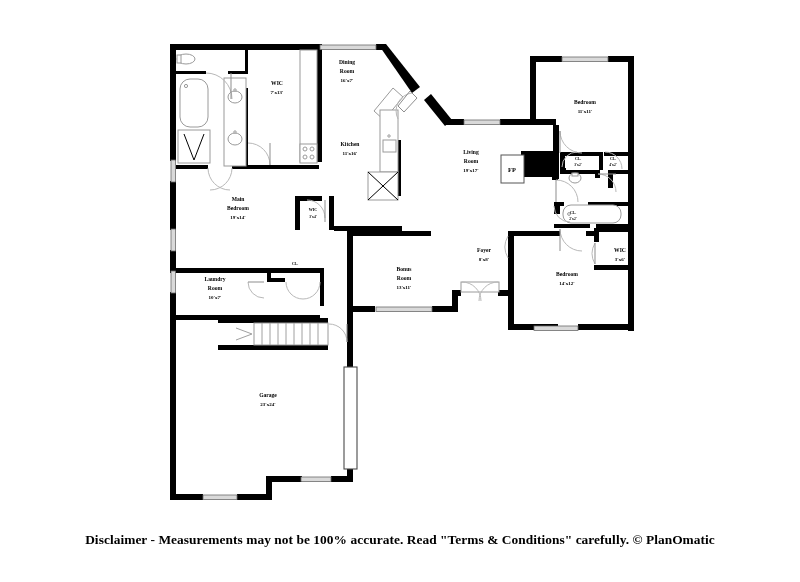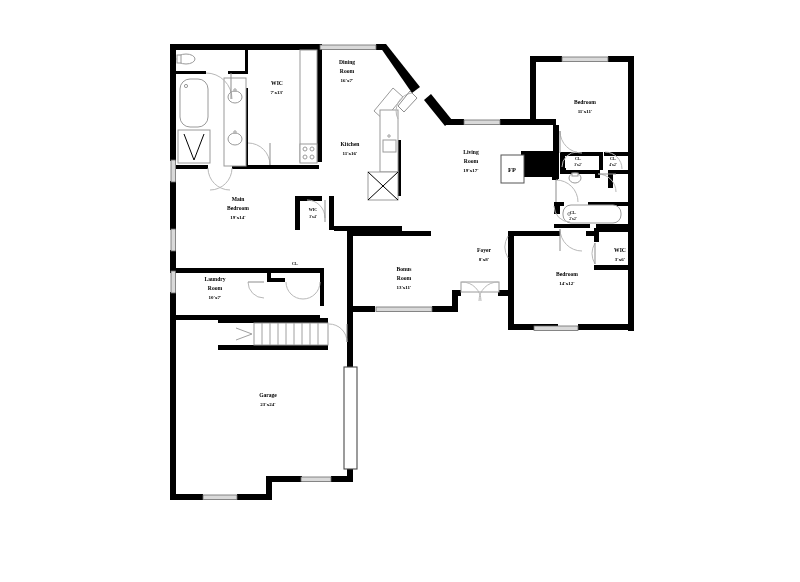--- a/index.html
+++ b/index.html
@@ -401,14 +401,15 @@
         <text class="label label-tiny-dim" x="573" y="220">2'x2'</text>
       </g>
     </g>
 
     <g>
       <text class="label label-fp" x="512" y="172">FP</text>
     </g>
 
   </svg>
 
+  <div id="disclaimer-bar">Disclaimer - Measurements may not be 100% accurate. Read "Terms &amp; Conditions" carefully. © PlanOmatic</div>
 
 </div>
 
 </body></html>

